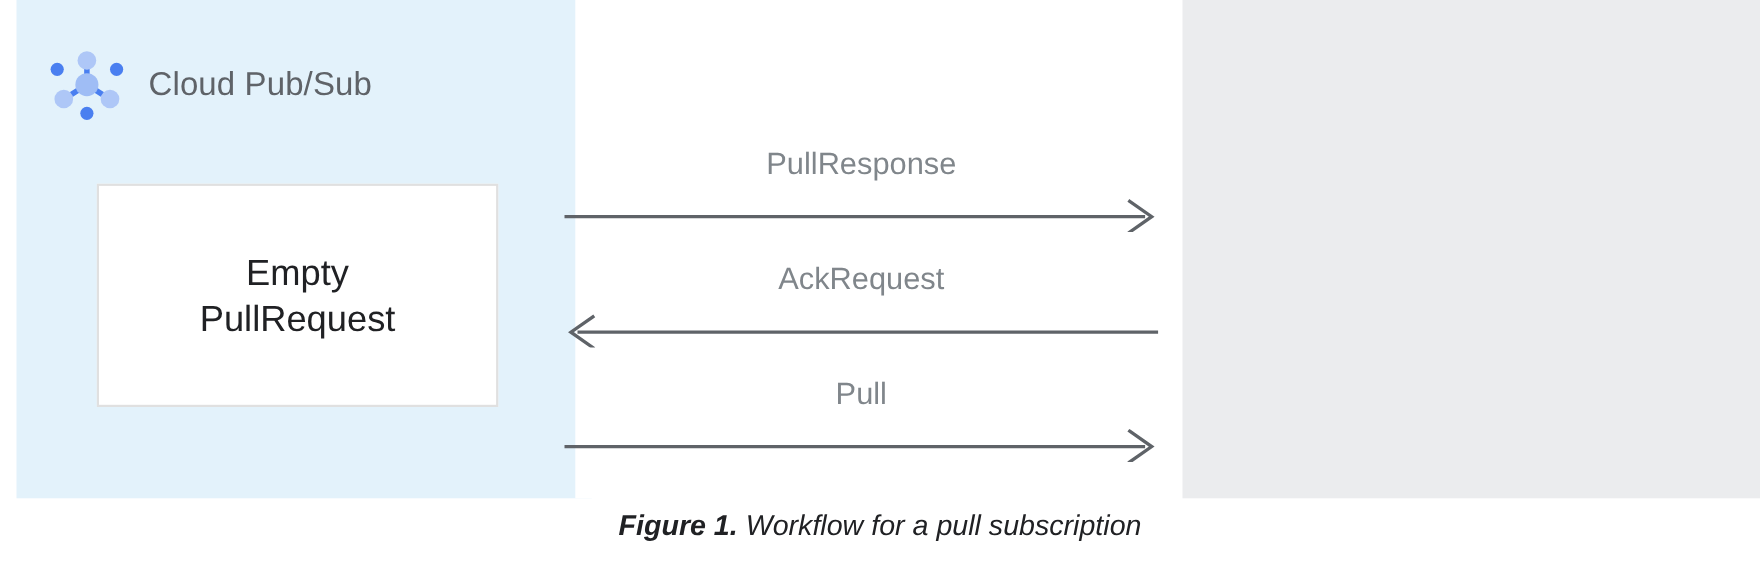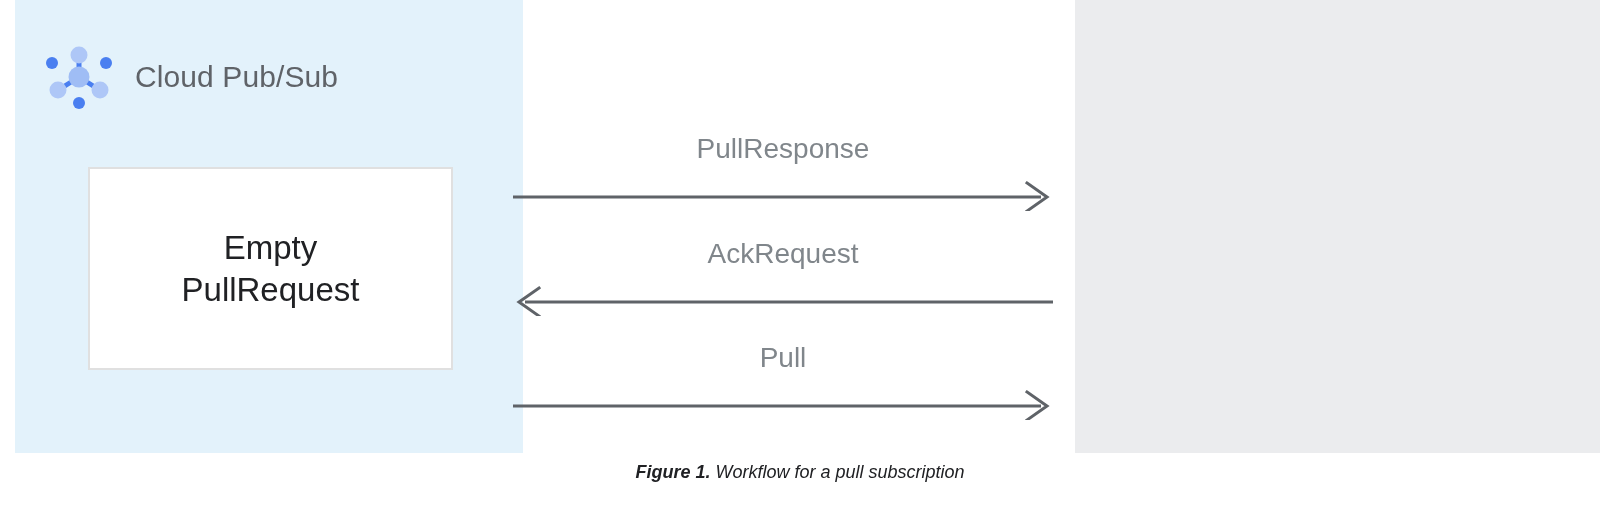--- a/index.html
+++ b/index.html
@@ -124,21 +124,21 @@
     display: block;
   }
 
   
   #caption {
     position: absolute;
     left: 0;
     top: 462px;
     width: 1600px;
     text-align: center;
-    font-size: 18px;
+    font-size: 26px;
     color: #202124;
     font-style: italic;
   }
   #caption-figure-number {
     font-weight: bold;
     font-style: italic;
   }
   #caption-text {
     font-style: italic;
   }

